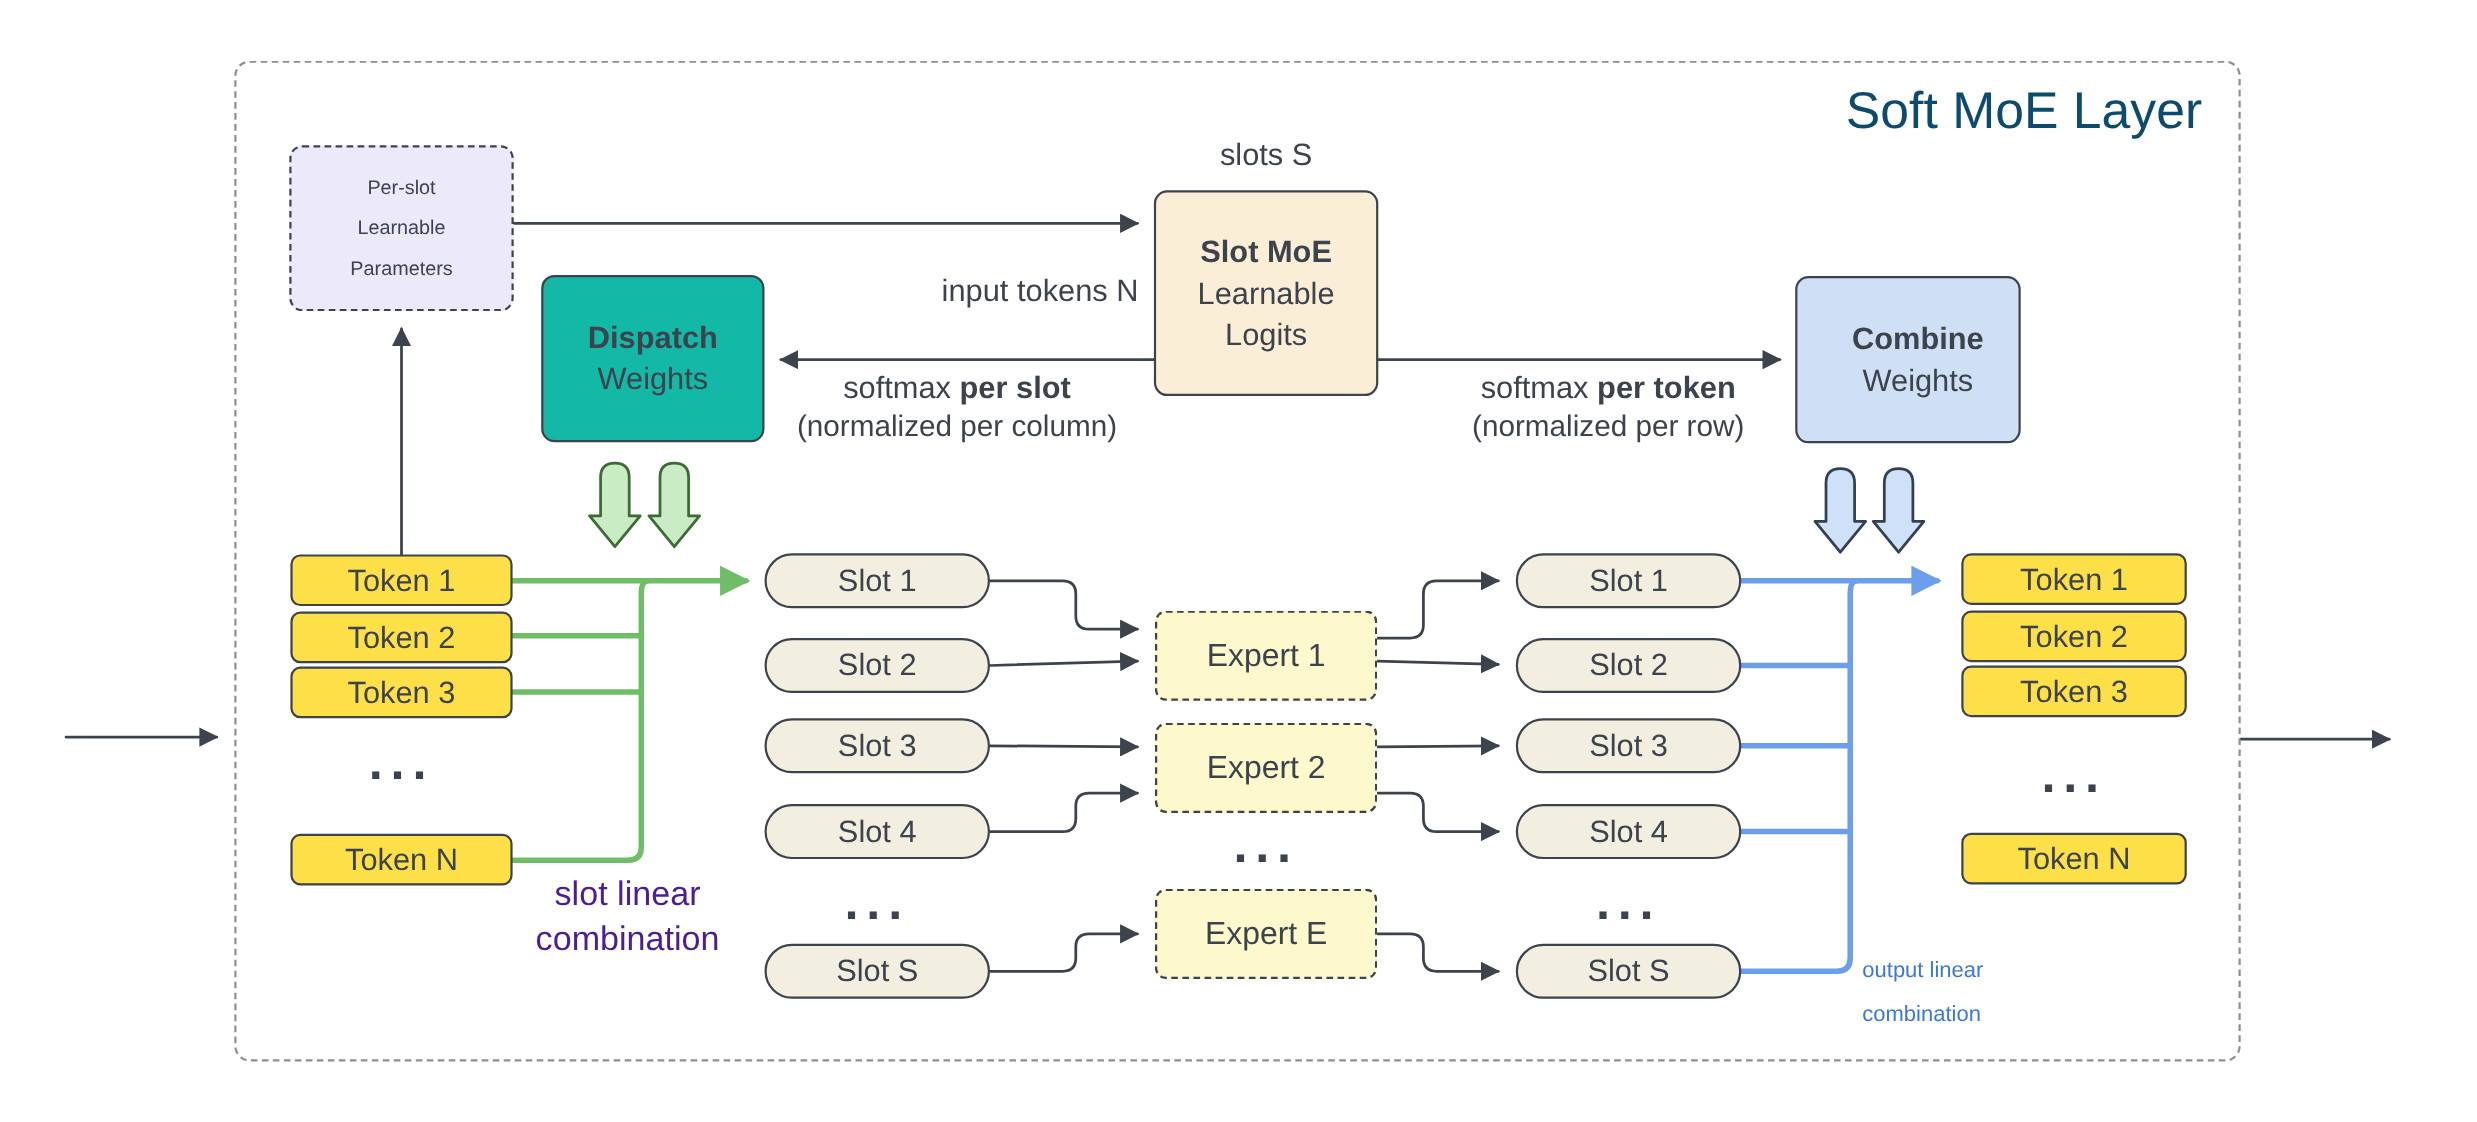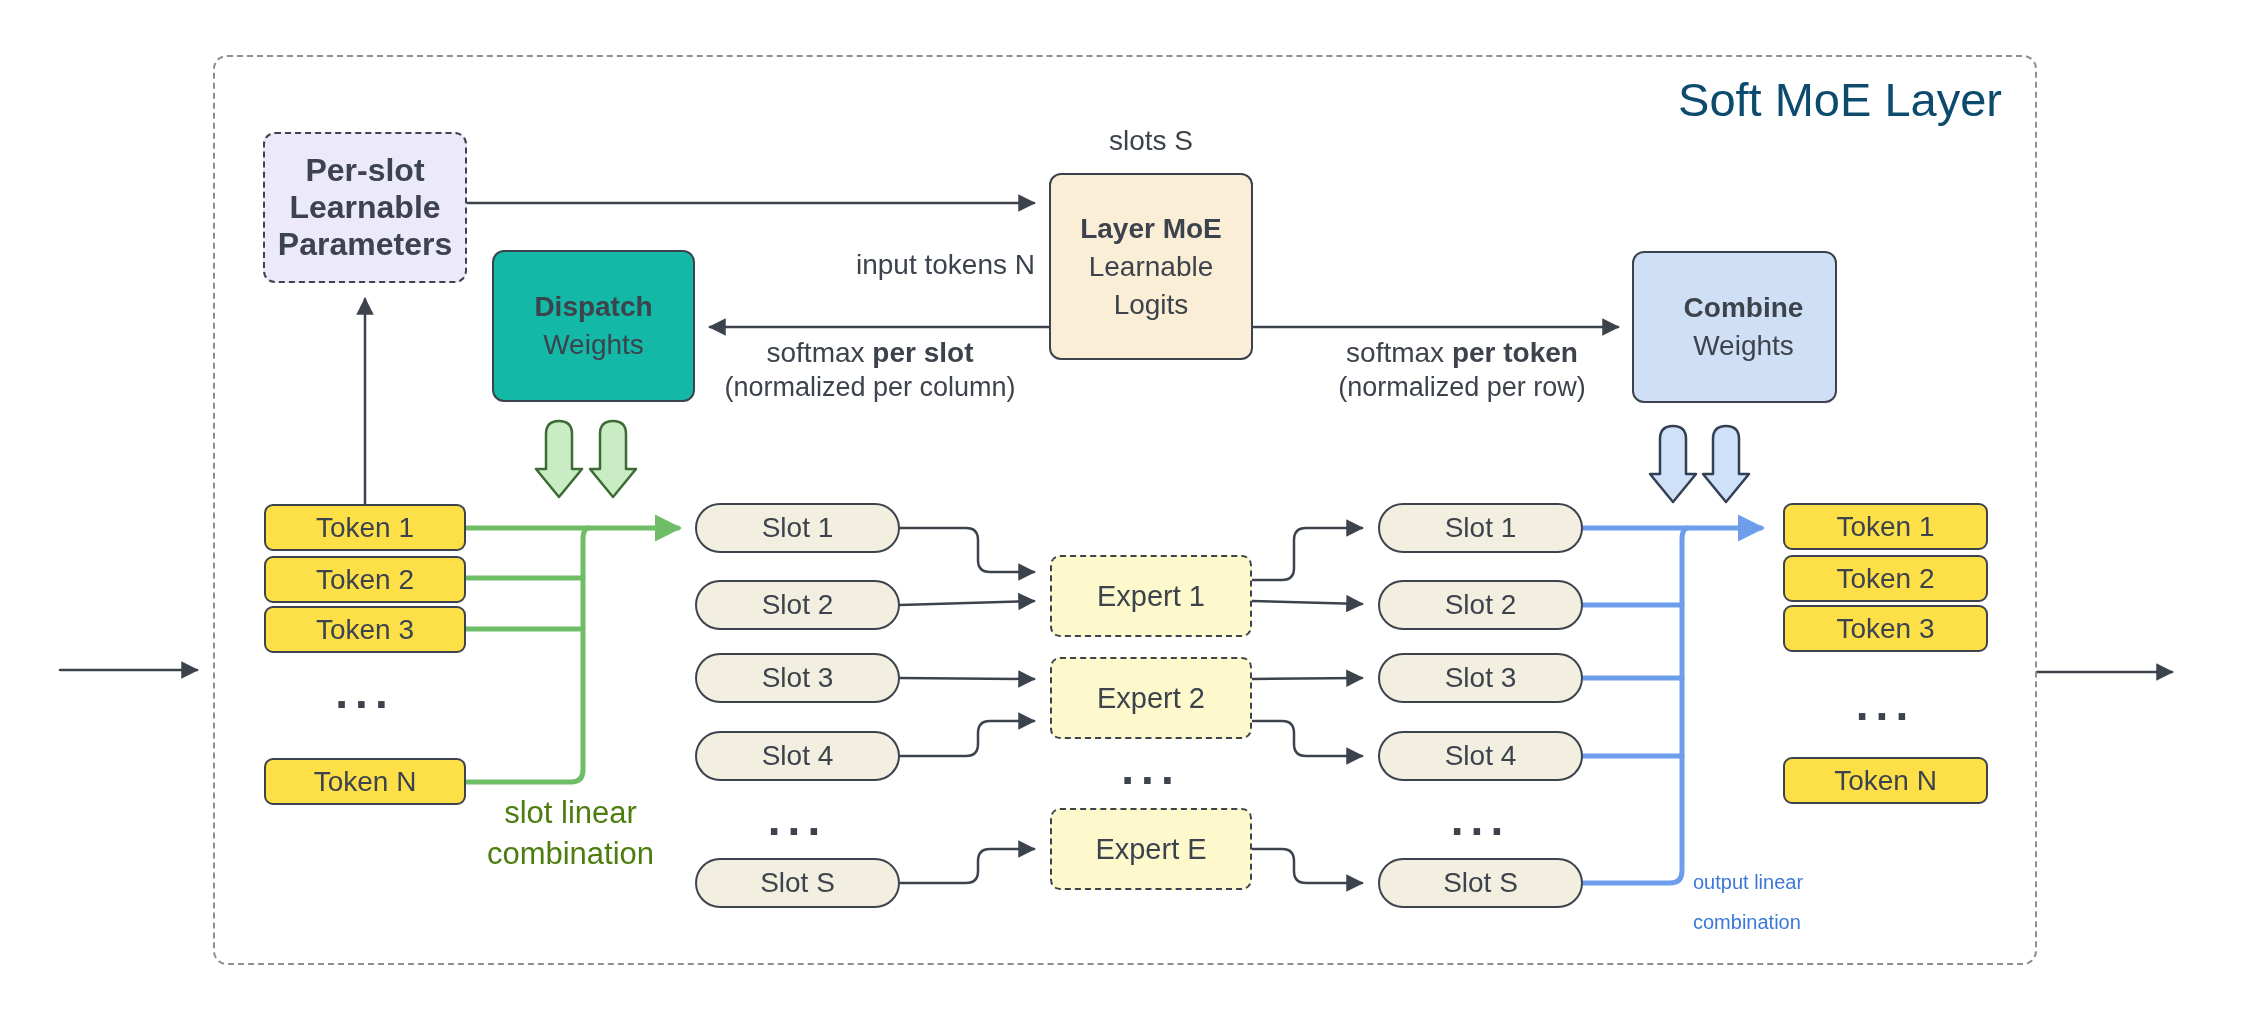--- a/index.html
+++ b/index.html
@@ -15,35 +15,35 @@
     position:absolute;left:1640px;top:72px;width:400px;text-align:center;
     font-size:47px;color:#0c4a6e;
   }
   .box{
     position:absolute;display:flex;flex-direction:column;align-items:center;justify-content:center;
     border:2px solid #3d434c;border-radius:12px;text-align:center;box-sizing:border-box;
   }
   .box .b-title{font-weight:bold;font-size:28px;line-height:38px;}
   .box .b-line{font-size:28px;line-height:38px;}
   .per-slot-box{left:263px;top:132px;width:204px;height:151px;background:#eceafa;border-style:dashed;border-width:2.5px;}
-  .per-slot-box .b-line{font-size:32px;line-height:37px;font-weight:bold;}
+  .per-slot-box .b-line{font-size:18px;line-height:37px;}
   .logits-box{left:1049px;top:173px;width:204px;height:187px;background:#fbeed7;}
   .dispatch-box{left:492px;top:250px;width:203px;height:152px;background:#14b8a6;}
   .combine-box{left:1632px;top:251px;width:205px;height:152px;background:#cfe0f6;padding-left:18px;}
   .anno{position:absolute;font-size:28px;line-height:34px;}
   .slots-s{left:1050px;top:124px;width:202px;text-align:center;}
   .input-tokens-n{left:820px;top:248px;width:215px;text-align:right;}
   .softmax{position:absolute;width:360px;text-align:center;}
   .softmax .l1{font-size:28px;line-height:34px;}
   .softmax .l2{font-size:27px;line-height:34px;}
   .softmax-slot{left:690px;top:336px;}
   .softmax-token{left:1282px;top:336px;}
   .green-note{
     position:absolute;left:428px;top:792px;width:285px;text-align:center;
-    color:#4d7c0f;font-size:31px;line-height:41px;
+    color:#4c1d95;font-size:31px;line-height:41px;
   }
   .blue-note{
     position:absolute;left:1693px;top:862px;width:300px;text-align:left;
     color:#3b78d8;font-size:20px;line-height:40px;
   }
   .token-box{
     position:absolute;display:flex;align-items:center;justify-content:center;
     background:#fde047;border:2px solid #3d434c;border-radius:9px;
     font-size:28px;box-sizing:border-box;
   }
@@ -135,21 +135,21 @@
 
     <div class="diagram-title">Soft MoE Layer</div>
 
     <div class="box per-slot-box">
       <div class="b-line">Per-slot</div>
       <div class="b-line">Learnable</div>
       <div class="b-line">Parameters</div>
     </div>
 
     <div class="box logits-box">
-      <div class="b-title">Layer MoE</div>
+      <div class="b-title">Slot MoE</div>
       <div class="b-line">Learnable</div>
       <div class="b-line">Logits</div>
     </div>
 
     <div class="box dispatch-box">
       <div class="b-title">Dispatch</div>
       <div class="b-line">Weights</div>
     </div>
 
     <div class="box combine-box">

